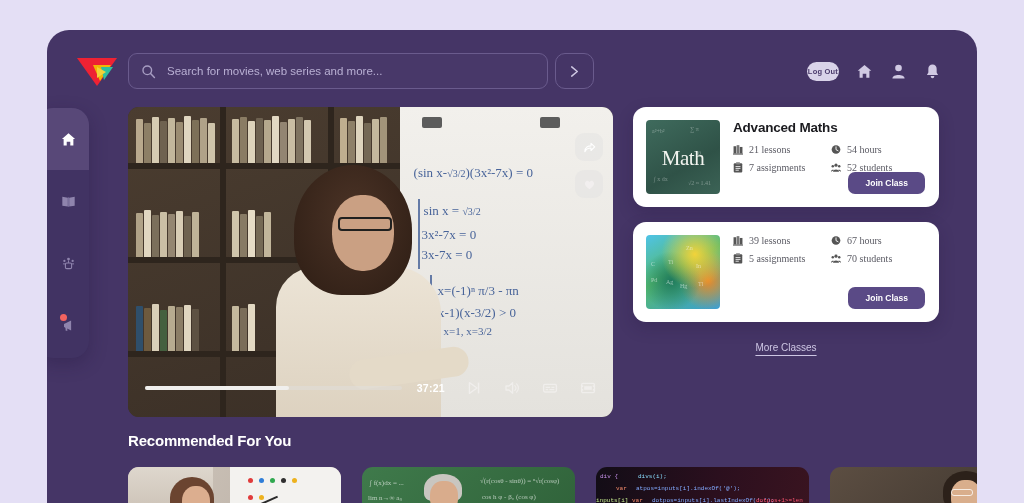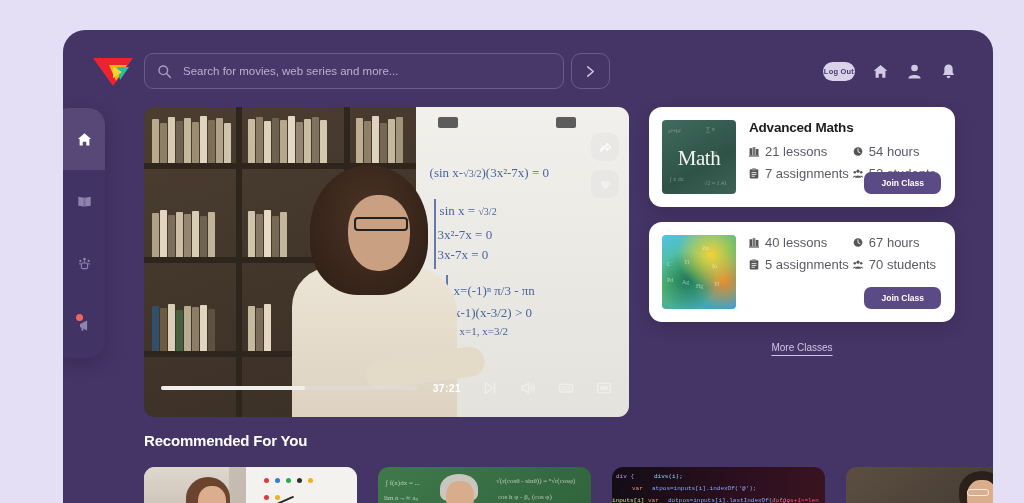--- a/index.html
+++ b/index.html
@@ -6,21 +6,20 @@
   html, body {
     width: 1024px; height: 503px;
     font-family: "Liberation Sans", sans-serif;
     background: #e4dff5;
     overflow: hidden;
   }
   .page {
     position: relative;
     width: 848px; height: 503px;
     background: #e4dff5;
-    margin-left: 16px;
   }
 
   
   .app-panel {
     position: absolute;
     left: 47px; top: 30px;
     width: 930px; height: 473px;
     background: #453566;
     border-radius: 22px 22px 0 0;
     overflow: hidden;
@@ -302,21 +301,21 @@
     margin-bottom: 9px;
   }
   .stats {
     display: grid;
     grid-template-columns: 1fr 1fr;
     row-gap: 7px;
     column-gap: 4px;
   }
   .stat { display: flex; align-items: center; gap: 6px; }
   .stat svg { width: 10px; height: 11px; flex: 0 0 auto; }
-  .stat span { font-size: 13px; color: #5a5a63; white-space: nowrap; }
+  .stat span { font-size: 10px; color: #5a5a63; white-space: nowrap; font-family: Liberation Serif, serif; }
 
   .join-btn {
     position: absolute;
     right: 14px; bottom: 13px;
     background: #5a4a86;
     color: #fff;
     border: none;
     border-radius: 7px;
     height: 22px;
     padding: 0 17px;
@@ -728,21 +727,21 @@
         </div>
         <div class="card-body">
           <div class="stats">
             <div class="stat">
               <svg viewBox="0 0 11 12">
                 <rect x="0.6" y="2.4" width="3" height="8" fill="#555"></rect>
                 <rect x="4" y="1.2" width="3" height="9.2" fill="#777"></rect>
                 <rect x="7.4" y="3.2" width="3" height="7.2" fill="#555"></rect>
                 <rect x="0" y="10.4" width="11" height="1.2" fill="#555"></rect>
               </svg>
-              <span>40 lessons</span>
+              <span>39 lessons</span>
             </div>
             <div class="stat">
               <svg viewBox="0 0 12 12">
                 <circle cx="6" cy="6" r="5.2" fill="#555"></circle>
                 <path d="M6 2.8 L6 6.2 L8.4 7.4" fill="none" stroke="#fff" stroke-width="1.1" stroke-linecap="round"></path>
               </svg>
               <span>67 hours</span>
             </div>
             <div class="stat">
               <svg viewBox="0 0 11 12">

